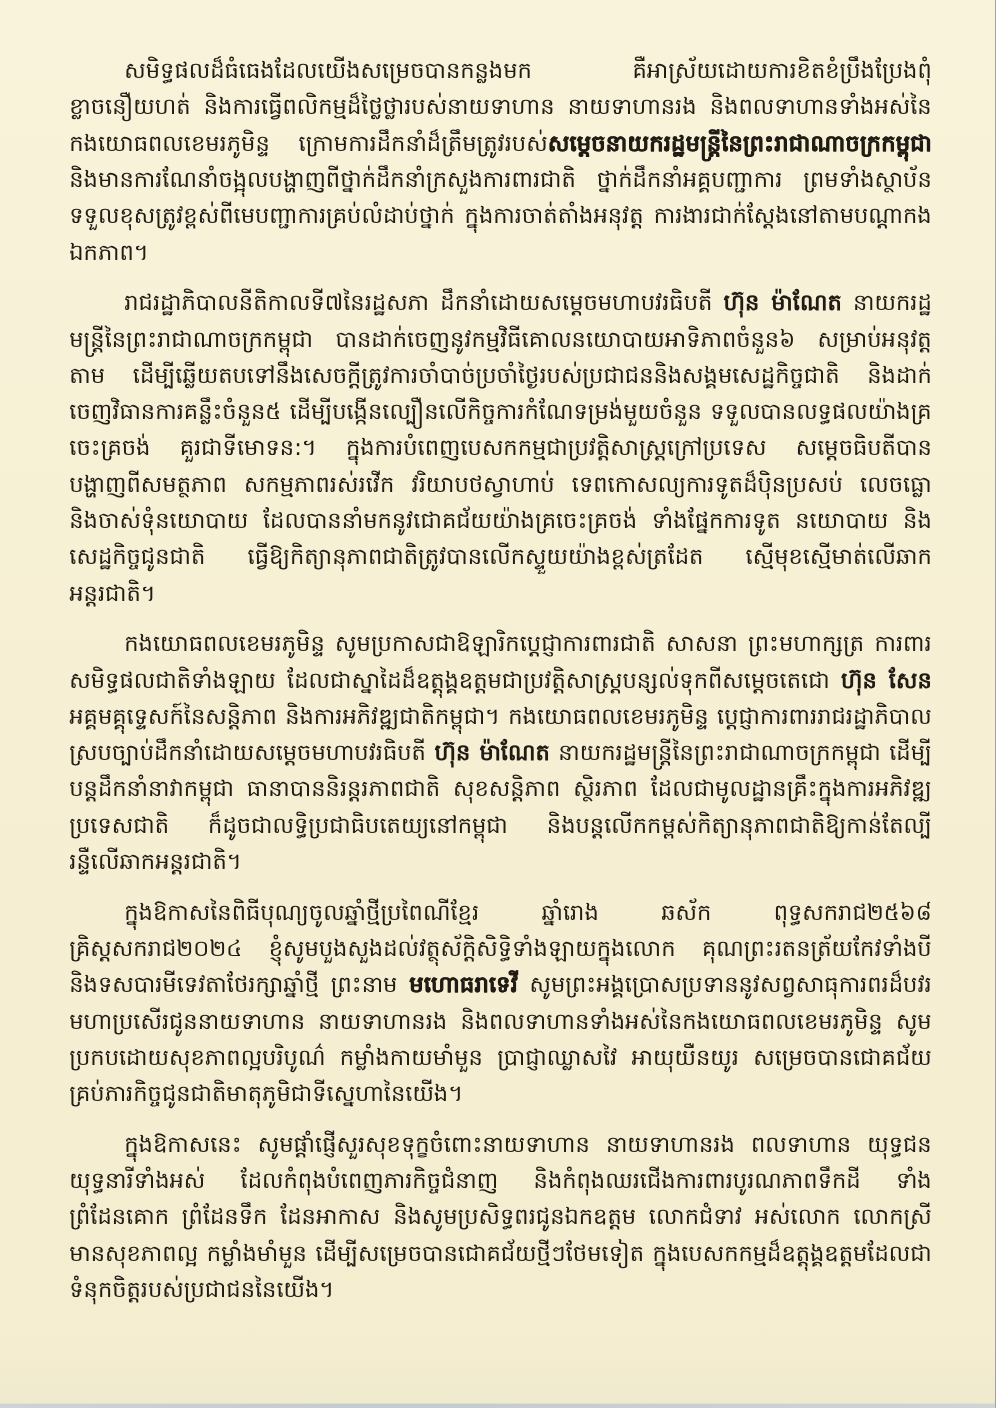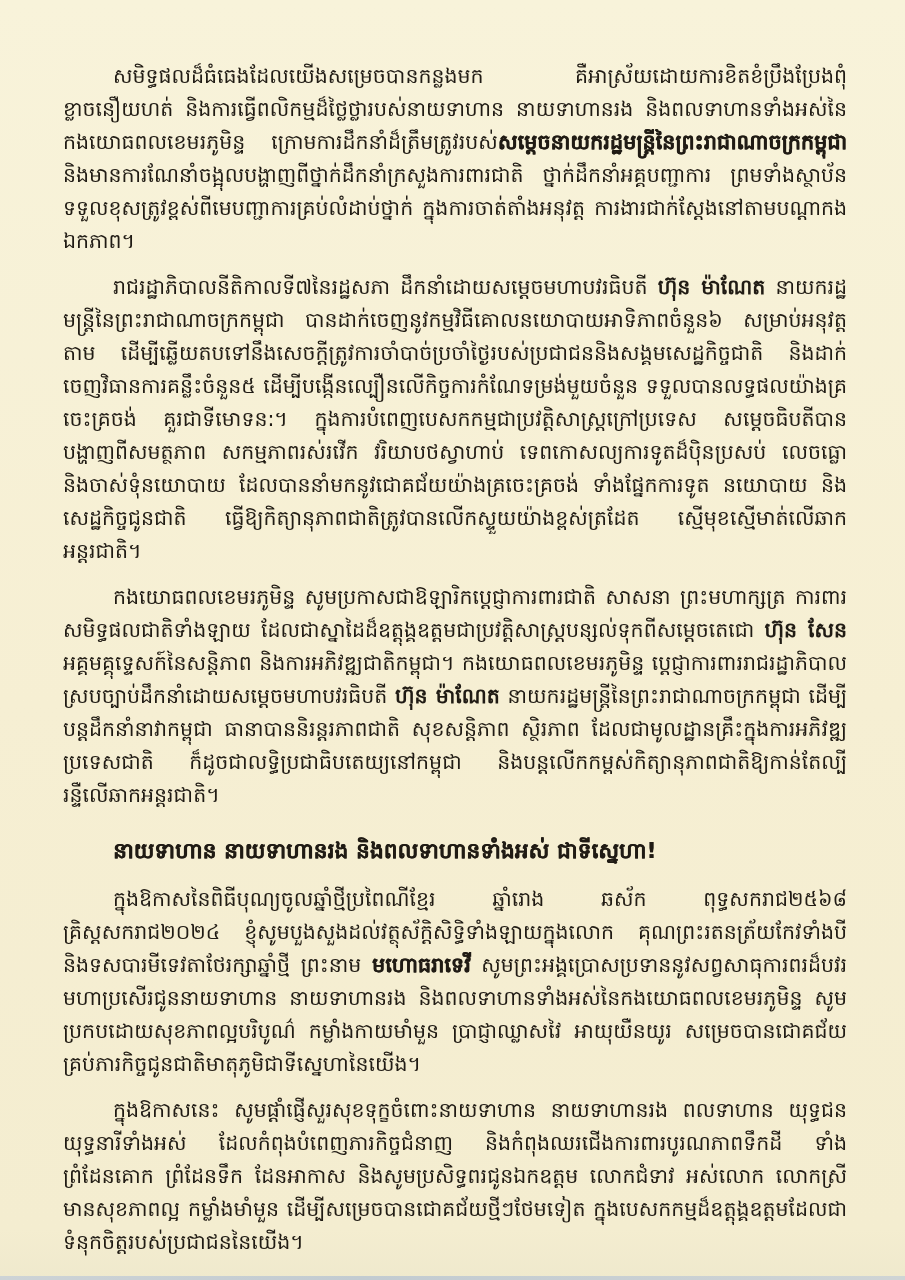--- a/index.html
+++ b/index.html
@@ -11,21 +11,21 @@
   .page {
     position: relative;
     width: 905px;
     height: 1280px;
     margin: 0 auto;
     background: linear-gradient(180deg, #f8f3da 0%, #f6efd3 55%, #f4edd0 96%, #efe9cd 100%);
     color: #201b14;
     font-family: "DejaVu Sans", "Liberation Sans", sans-serif;
     overflow: hidden;
     box-sizing: border-box;
-    padding: 60px 58px 0 63px;
+    padding: 48px 58px 0 63px;
   }
   .para {
     font-size: 20.5px;
     line-height: 33px;
     text-align: justify;
     text-indent: 50px;
     margin: 0 0 13px 0;
     word-spacing: 1px;
   }
   .run { font-weight: 400; }
@@ -58,20 +58,19 @@
 
 <div class="page">
 
   <p class="para"><span class="run">សមិទ្ធផលដ៏ធំធេងដែលយើងសម្រេចបានកន្លងមក គឺអាស្រ័យដោយការខិតខំប្រឹងប្រែងពុំខ្លាចនឿយហត់ និងការធ្វើពលិកម្មដ៏ថ្លៃថ្លារបស់នាយទាហាន នាយទាហានរង និងពលទាហានទាំងអស់នៃកងយោធពលខេមរភូមិន្ទ ក្រោមការដឹកនាំដ៏ត្រឹមត្រូវរបស់</span><span class="run run-display">សម្តេចនាយករដ្ឋមន្ត្រីនៃព្រះរាជាណាចក្រកម្ពុជា</span><span class="run"> និងមានការណែនាំចង្អុលបង្ហាញពីថ្នាក់ដឹកនាំក្រសួងការពារជាតិ ថ្នាក់ដឹកនាំអគ្គបញ្ជាការ ព្រមទាំងស្ថាប័នទទួលខុសត្រូវខ្ពស់ពីមេបញ្ជាការគ្រប់លំដាប់ថ្នាក់ ក្នុងការចាត់តាំងអនុវត្ត ការងារជាក់ស្តែងនៅតាមបណ្តាកងឯកភាព។</span></p>
 
 
   <p class="para"><span class="run">រាជរដ្ឋាភិបាលនីតិកាលទី៧នៃរដ្ឋសភា ដឹកនាំដោយសម្តេចមហាបវរធិបតី </span><span class="run run-bold">ហ៊ុន ម៉ាណែត</span><span class="run"> នាយករដ្ឋមន្ត្រីនៃព្រះរាជាណាចក្រកម្ពុជា បានដាក់ចេញនូវកម្មវិធីគោលនយោបាយអាទិភាពចំនួន៦ សម្រាប់អនុវត្តតាម ដើម្បីឆ្លើយតបទៅនឹងសេចក្តីត្រូវការចាំបាច់ប្រចាំថ្ងៃរបស់ប្រជាជននិងសង្គមសេដ្ឋកិច្ចជាតិ និងដាក់ចេញវិធានការគន្លឹះចំនួន៥ ដើម្បីបង្កើនល្បឿនលើកិច្ចការកំណែទម្រង់មួយចំនួន ទទួលបានលទ្ធផលយ៉ាងគ្រចេះគ្រចង់ គួរជាទីមោទន:។ ក្នុងការបំពេញបេសកកម្មជាប្រវត្តិសាស្ត្រក្រៅប្រទេស សម្តេចធិបតីបានបង្ហាញពីសមត្ថភាព សកម្មភាពរស់រវើក វរិយាបថស្វាហាប់ ទេពកោសល្យការទូតដ៏ប៉ិនប្រសប់ លេចធ្លោ និងចាស់ទុំនយោបាយ ដែលបាននាំមកនូវជោគជ័យយ៉ាងគ្រចេះគ្រចង់ ទាំងផ្នែកការទូត នយោបាយ និងសេដ្ឋកិច្ចជូនជាតិ ធ្វើឱ្យកិត្យានុភាពជាតិត្រូវបានលើកស្ទួយយ៉ាងខ្ពស់ត្រដែត ស្មើមុខស្មើមាត់លើឆាកអន្តរជាតិ។</span></p>
 
   <p class="para"><span class="run">កងយោធពលខេមរភូមិន្ទ សូមប្រកាសជាឱឡារិកប្តេជ្ញាការពារជាតិ សាសនា ព្រះមហាក្សត្រ ការពារសមិទ្ធផលជាតិទាំងឡាយ ដែលជាស្នាដៃដ៏ឧត្តុង្គឧត្តមជាប្រវត្តិសាស្ត្របន្សល់ទុកពីសម្តេចតេជោ </span><span class="run run-bold">ហ៊ុន សែន</span><span class="run"> អគ្គមគ្គុទ្ទេសក៍នៃសន្តិភាព និងការអភិវឌ្ឍជាតិកម្ពុជា។ កងយោធពលខេមរភូមិន្ទ ប្តេជ្ញាការពាររាជរដ្ឋាភិបាលស្របច្បាប់ដឹកនាំដោយសម្តេចមហាបវរធិបតី </span><span class="run run-bold">ហ៊ុន ម៉ាណែត</span><span class="run"> នាយករដ្ឋមន្ត្រីនៃព្រះរាជាណាចក្រកម្ពុជា ដើម្បីបន្តដឹកនាំនាវាកម្ពុជា ធានាបាននិរន្តរភាពជាតិ សុខសន្តិភាព ស្ថិរភាព ដែលជាមូលដ្ឋានគ្រឹះក្នុងការអភិវឌ្ឍប្រទេសជាតិ ក៏ដូចជាលទ្ធិប្រជាធិបតេយ្យនៅកម្ពុជា និងបន្តលើកកម្ពស់កិត្យានុភាពជាតិឱ្យកាន់តែល្បីរន្ទឺលើឆាកអន្តរជាតិ។</span></p>
 
-  <p class="salute-heading">នាយទាហាន នាយទាហានរង និងពលទាហានទាំងអស់ ជាទីស្នេហា!</p>
 
   <p class="para"><span class="run">ក្នុងឱកាសនៃពិធីបុណ្យចូលឆ្នាំថ្មីប្រពៃណីខ្មែរ ឆ្នាំរោង ឆស័ក ពុទ្ធសករាជ២៥៦៨ គ្រិស្តសករាជ២០២៤ ខ្ញុំសូមបួងសួងដល់វត្ថុស័ក្តិសិទ្ធិទាំងឡាយក្នុងលោក គុណព្រះរតនត្រ័យកែវទាំងបី និងទសបារមីទេវតាថែរក្សាឆ្នាំថ្មី ព្រះនាម </span><span class="run run-display">មហោធរាទេវី</span><span class="run"> សូមព្រះអង្គប្រោសប្រទាននូវសព្វសាធុការពរដ៏បវរមហាប្រសើរជូននាយទាហាន នាយទាហានរង និងពលទាហានទាំងអស់នៃកងយោធពលខេមរភូមិន្ទ សូមប្រកបដោយសុខភាពល្អបរិបូណ៌ កម្លាំងកាយមាំមួន ប្រាជ្ញាឈ្លាសវៃ អាយុយឺនយូរ សម្រេចបានជោគជ័យគ្រប់ភារកិច្ចជូនជាតិមាតុភូមិជាទីស្នេហានៃយើង។</span></p>
 
   <p class="para"><span class="run">ក្នុងឱកាសនេះ សូមផ្តាំផ្ញើសួរសុខទុក្ខចំពោះនាយទាហាន នាយទាហានរង ពលទាហាន យុទ្ធជន យុទ្ធនារីទាំងអស់ ដែលកំពុងបំពេញភារកិច្ចជំនាញ និងកំពុងឈរជើងការពារបូរណភាពទឹកដី ទាំងព្រំដែនគោក ព្រំដែនទឹក ដែនអាកាស និងសូមប្រសិទ្ធពរជូនឯកឧត្តម លោកជំទាវ អស់លោក លោកស្រី មានសុខភាពល្អ កម្លាំងមាំមួន ដើម្បីសម្រេចបានជោគជ័យថ្មីៗថែមទៀត ក្នុងបេសកកម្មដ៏ឧត្តុង្គឧត្តមដែលជាទំនុកចិត្តរបស់ប្រជាជននៃយើង។</span></p>
 
   <div class="page-bottom-edge"></div>
 </div>
 
 </body></html>

